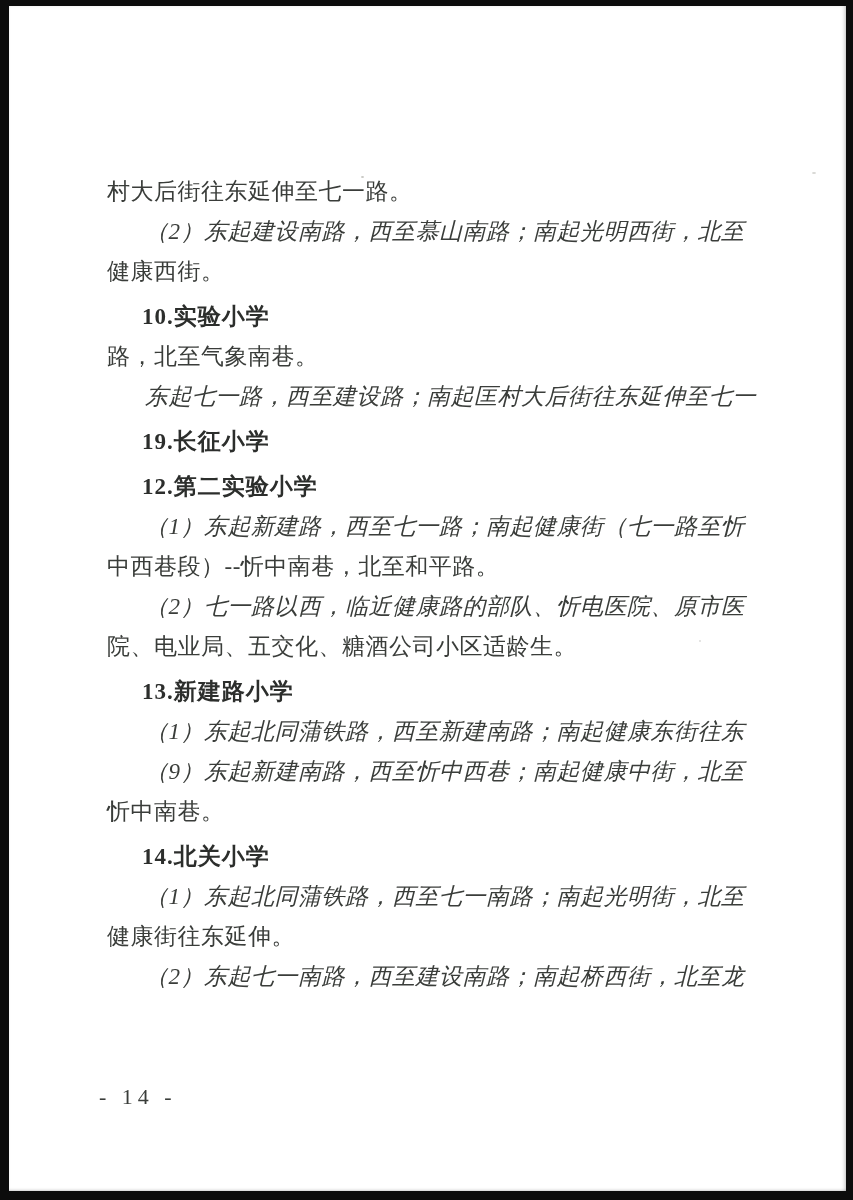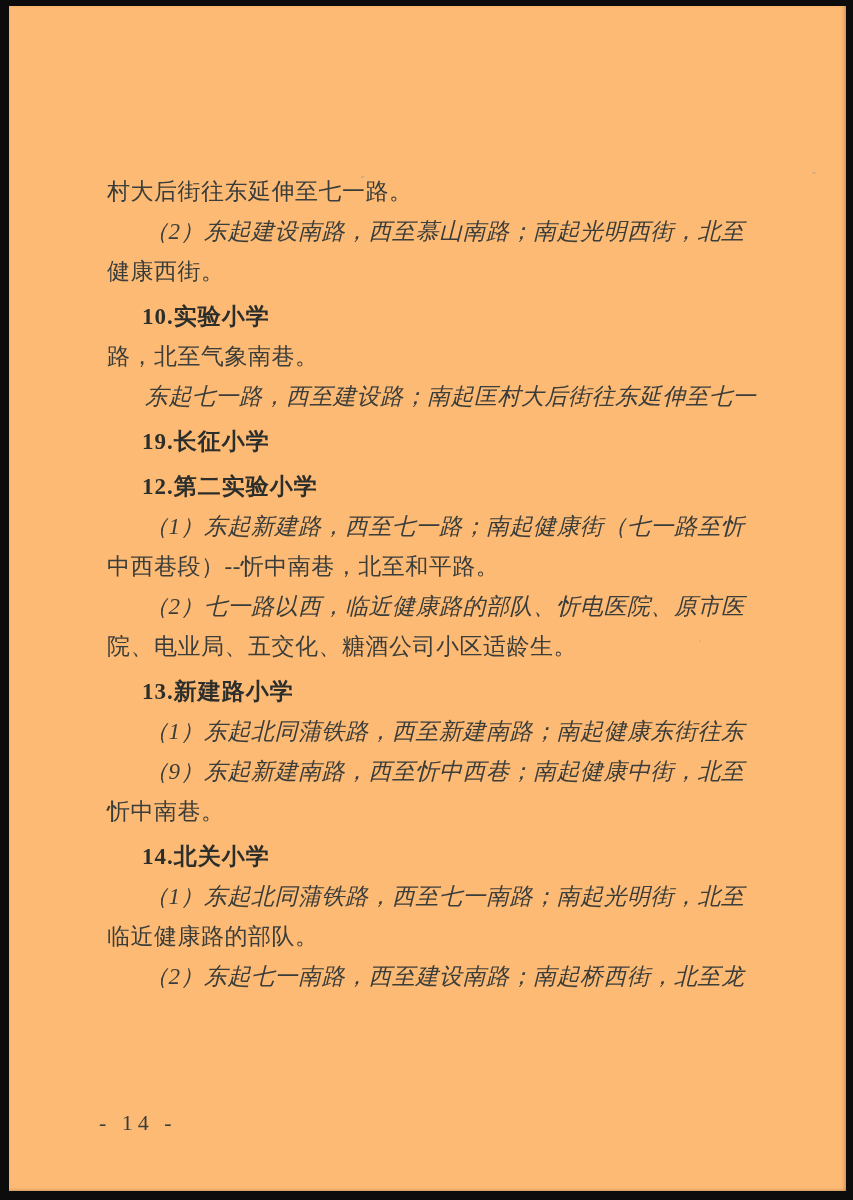--- a/index.html
+++ b/index.html
@@ -13,21 +13,21 @@
     background: #0c0c0c;
     overflow: hidden;
     font-family: "Liberation Serif", "DejaVu Serif", serif;
   }
   .page {
     position: absolute;
     left: 9px;
     top: 6px;
     right: 7px;
     bottom: 9px;
-    background: #fdba74;
+    background: #ffffff;
     box-shadow: inset -3px 0 4px -2px rgba(0,0,0,0.25), inset 0 -2px 3px -1px rgba(0,0,0,0.15);
   }
   .content {
     position: absolute;
     left: 98px;
     top: 166px;
     width: 690px;
   }
   .line {
     height: 40px;
@@ -45,21 +45,21 @@
     padding-left: 35px;
     margin-top: 5px;
     font-weight: bold;
     color: #2c2e2c;
     letter-spacing: 1px;
     font-family: Liberation Serif, serif;
   }
   .pageno {
     position: absolute;
     left: 90px;
-    top: 1104px;
+    top: 1078px;
     font-size: 22px;
     letter-spacing: 5px;
     color: #3a3d3a;
   }
   .speck {
     position: absolute;
     background: #9a9a94;
     border-radius: 50%;
     opacity: 0.55;
   }
@@ -87,18 +87,18 @@
     <div class="line para">（1）东起新建路，西至七一路；南起健康街（七一路至忻</div>
     <div class="line">中西巷段）--忻中南巷，北至和平路。</div>
     <div class="line para">（2）七一路以西，临近健康路的部队、忻电医院、原市医</div>
     <div class="line">院、电业局、五交化、糖酒公司小区适龄生。</div>
     <div class="line head">13.新建路小学</div>
     <div class="line para">（1）东起北同蒲铁路，西至新建南路；南起健康东街往东</div>
     <div class="line para">（9）东起新建南路，西至忻中西巷；南起健康中街，北至</div>
     <div class="line">忻中南巷。</div>
     <div class="line head">14.北关小学</div>
     <div class="line para">（1）东起北同蒲铁路，西至七一南路；南起光明街，北至</div>
-    <div class="line">临近健康路的部队。</div>
+    <div class="line">健康街往东延伸。</div>
     <div class="line para">（2）东起七一南路，西至建设南路；南起桥西街，北至龙</div>
   </div>
 
   <div class="pageno">- 14 -</div>
 </div>
 
 </body></html>

